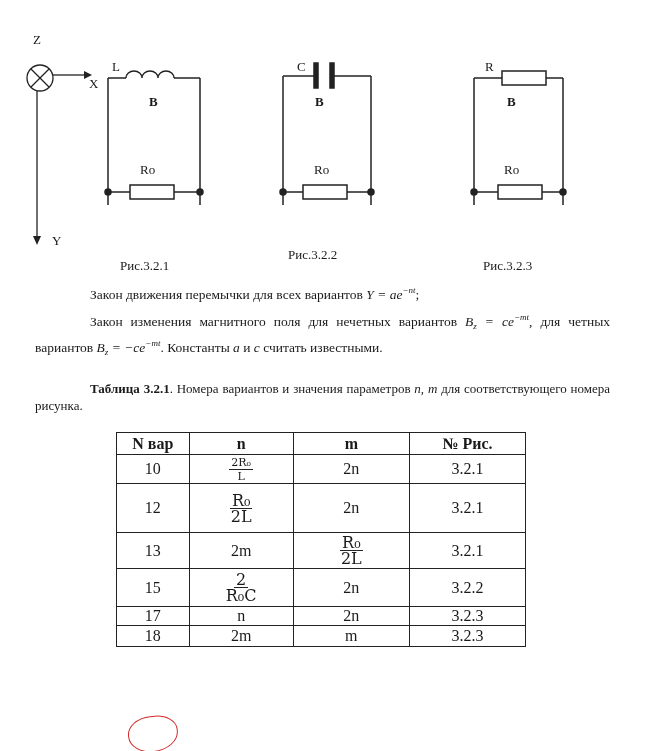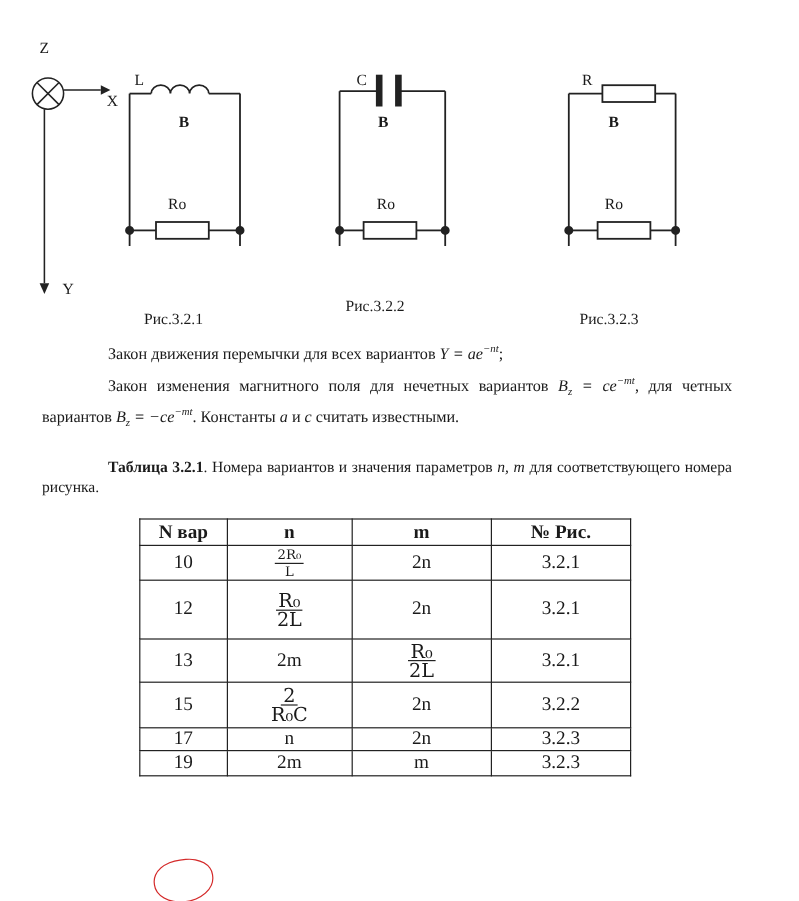--- a/index.html
+++ b/index.html
@@ -160,21 +160,21 @@
         <td>2n</td>
         <td>3.2.2</td>
       </tr>
       <tr style="height: 19px; padding-left: 40px;">
         <td>17</td>
         <td>n</td>
         <td>2n</td>
         <td>3.2.3</td>
       </tr>
       <tr style="height: 21px;">
-        <td>19</td>
+        <td>18</td>
         <td>2m</td>
         <td>m</td>
         <td>3.2.3</td>
       </tr>
     </tbody>
 </table>
 
 <div class="circle" style="border-color: rgb(212, 42, 42);"></div>
 
 </body></html>

